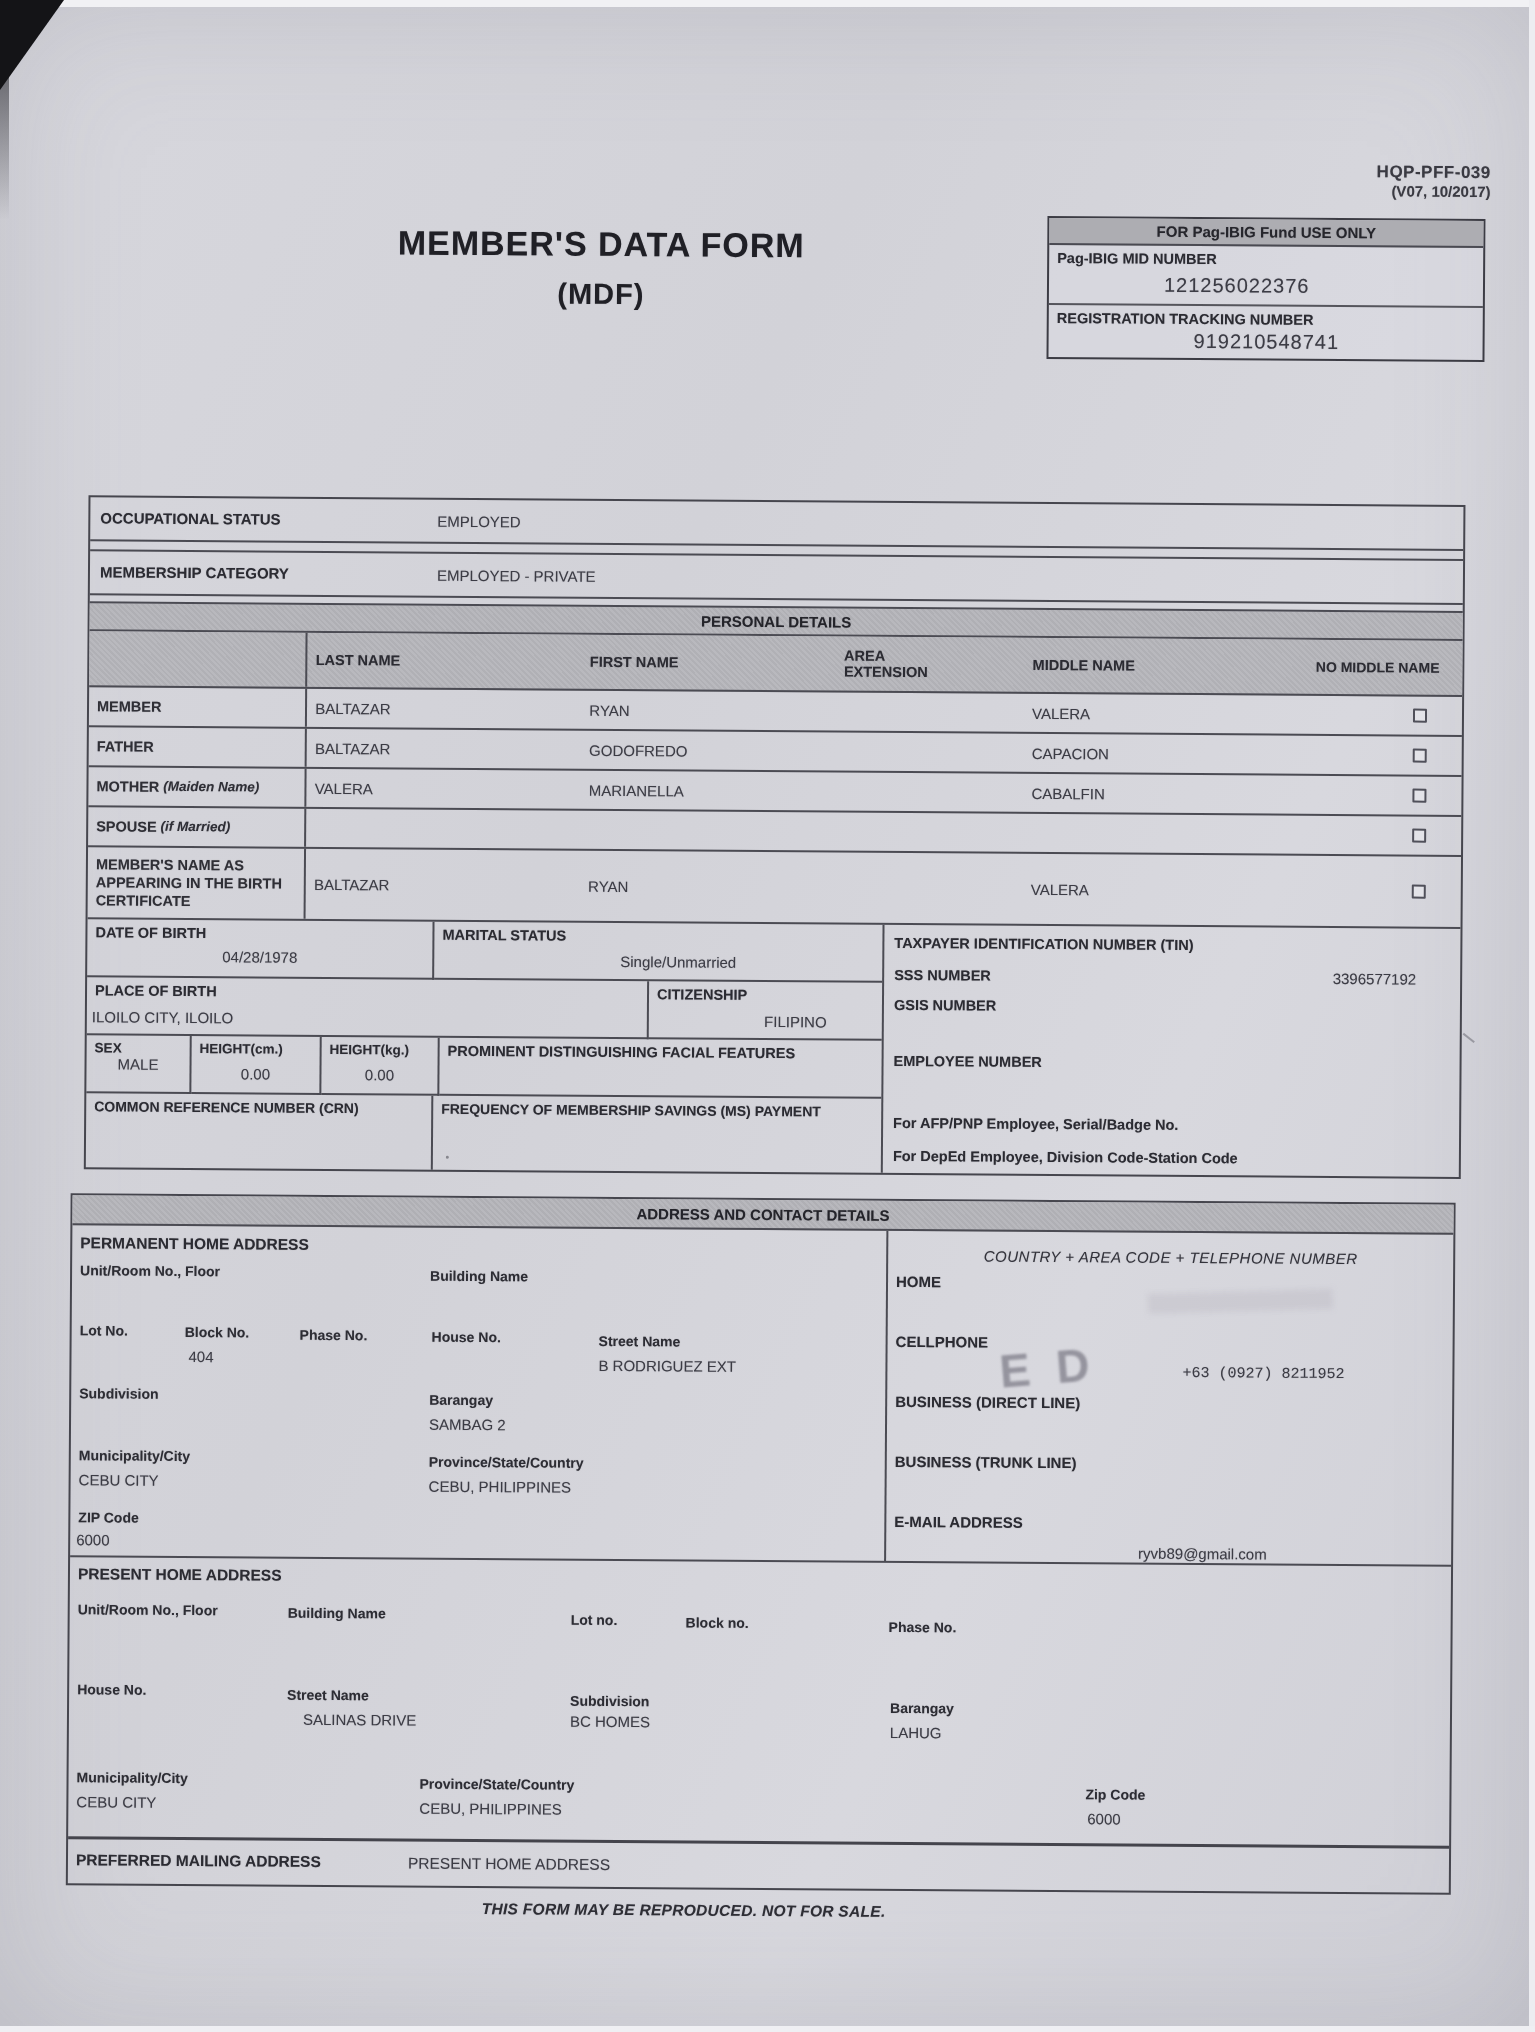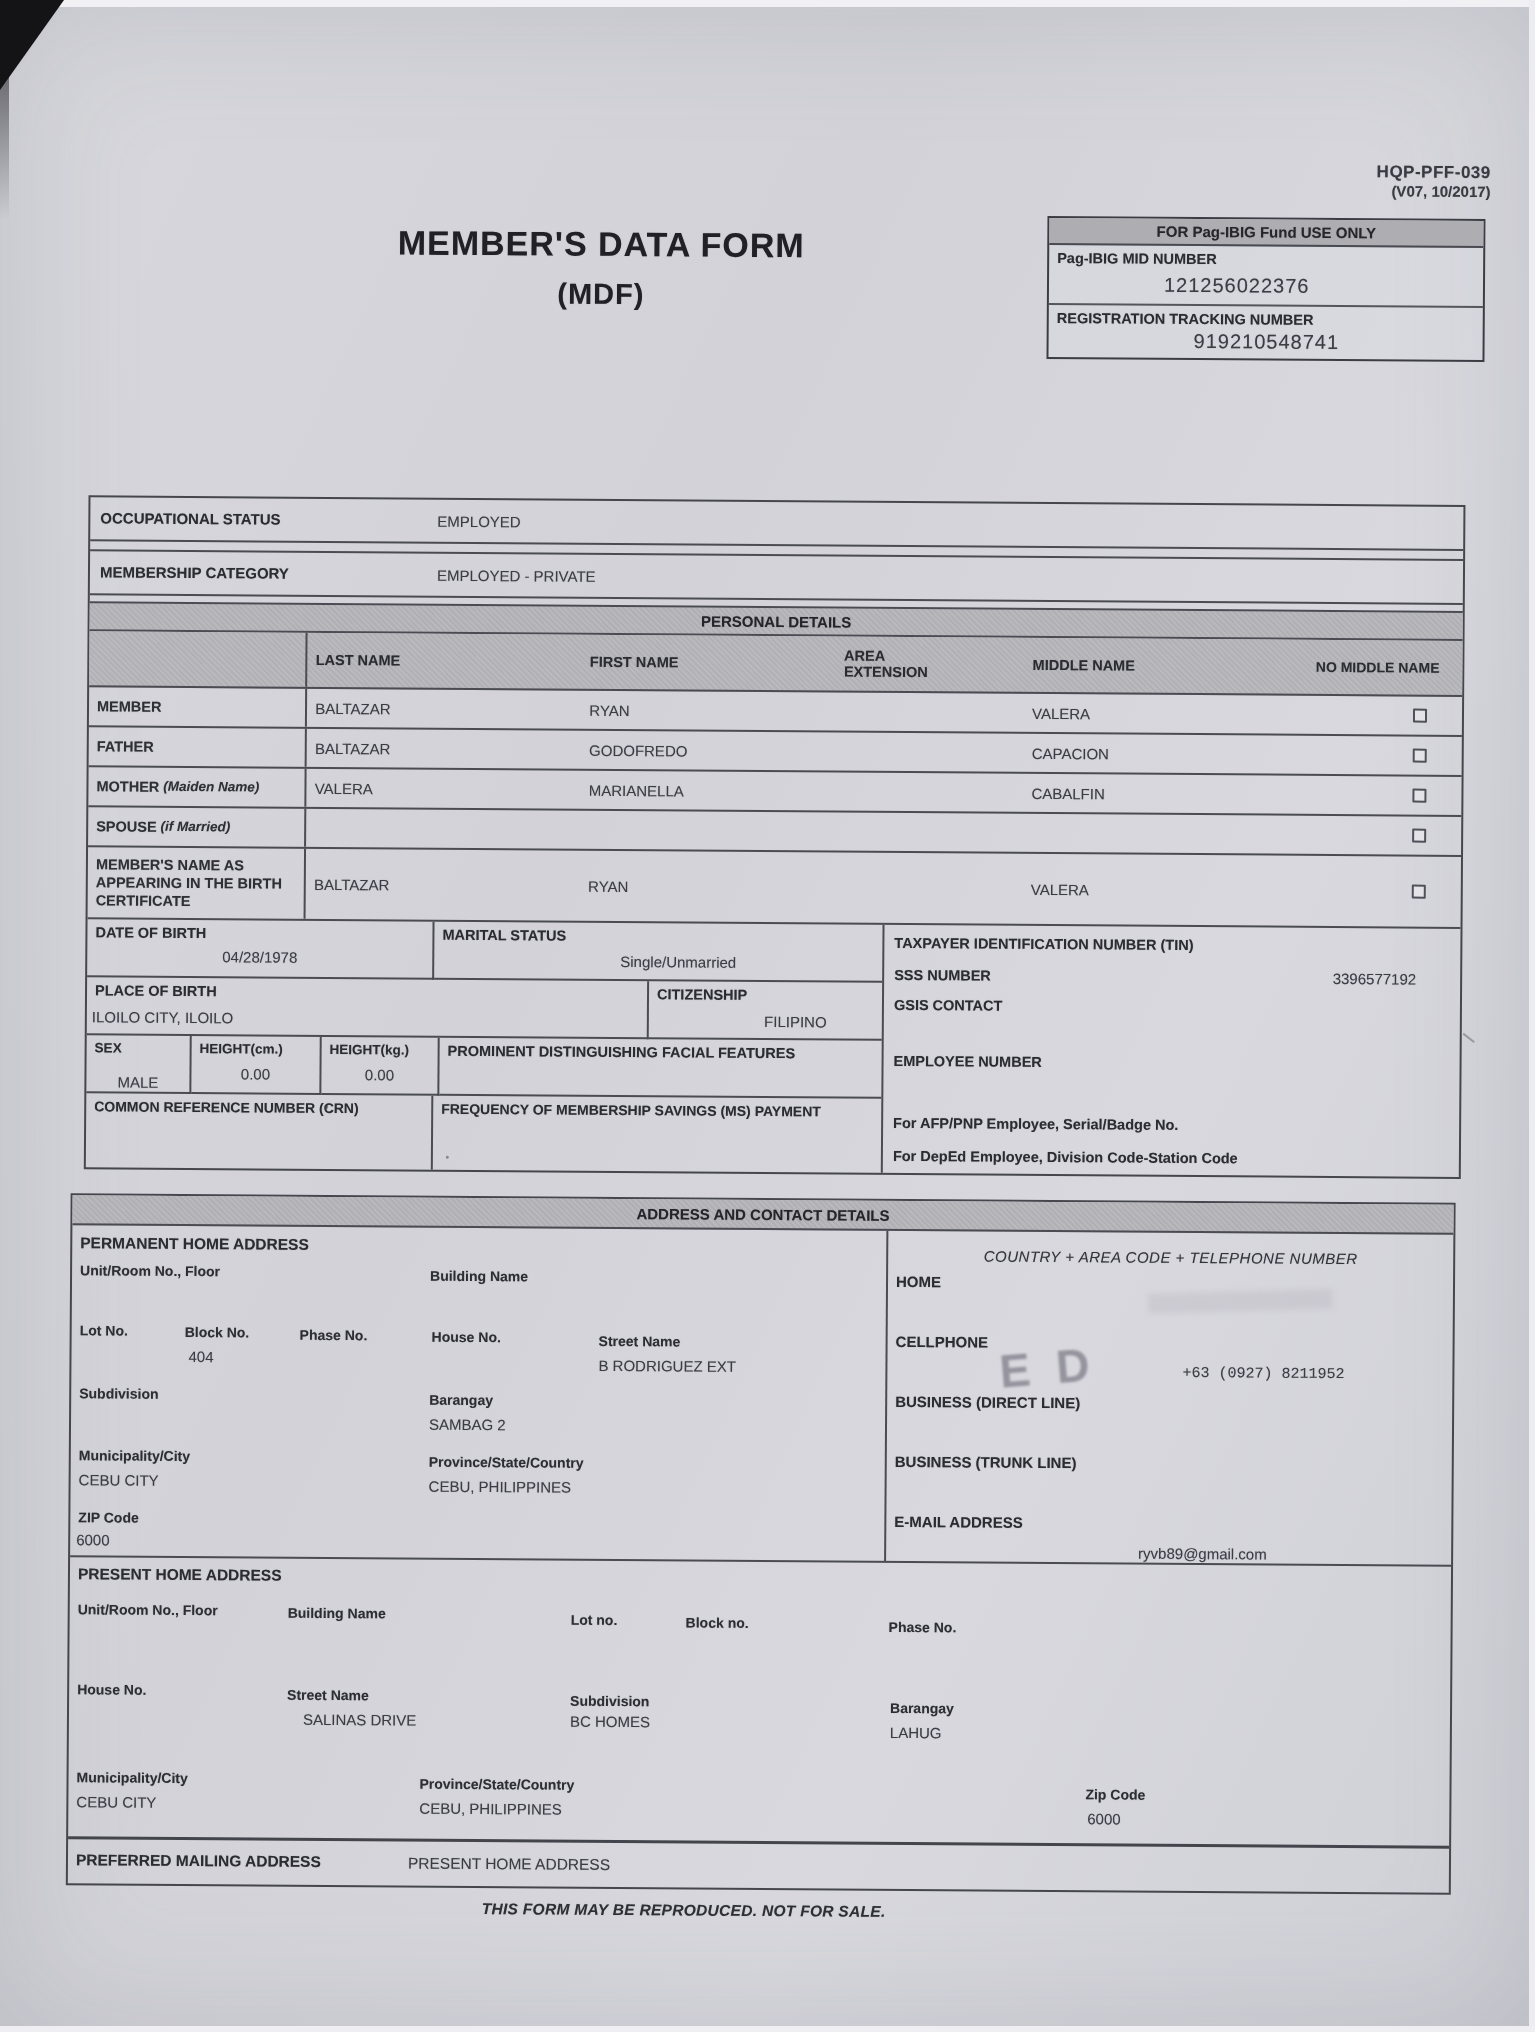--- a/index.html
+++ b/index.html
@@ -238,21 +238,21 @@
         <div class="dcell bR bB" style="left:0; top:58px; width:562px; height:58px;">
           <div class="dl">PLACE OF BIRTH</div>
           <div class="dv" style="margin-top:10px; margin-left:-3px;">ILOILO CITY, ILOILO</div>
         </div>
         <div class="dcell bB" style="left:562px; top:58px; width:233px; height:58px;">
           <div class="dl">CITIZENSHIP</div>
           <div class="dv cent" style="margin-top:10px; padding-left:60px;">FILIPINO</div>
         </div>
         <div class="dcell bR bB" style="left:0; top:116px; width:105px; height:58px;">
           <div class="dl" style="font-size:13.5px;">SEX</div>
-          <div class="dv cent" style="margin-top:18px;">MALE</div>
+          <div class="dv cent" style="margin-top:0;">MALE</div>
         </div>
         <div class="dcell bR bB" style="left:105px; top:116px; width:130px; height:58px;">
           <div class="dl" style="font-size:13.5px;">HEIGHT(cm.)</div>
           <div class="dv cent" style="margin-top:9px;">0.00</div>
         </div>
         <div class="dcell bR bB" style="left:235px; top:116px; width:118px; height:58px;">
           <div class="dl" style="font-size:13.5px;">HEIGHT(kg.)</div>
           <div class="dv cent" style="margin-top:9px;">0.00</div>
         </div>
         <div class="dcell bB" style="left:353px; top:116px; width:442px; height:58px;">
@@ -261,21 +261,21 @@
         <div class="dcell bR" style="left:0; top:174px; width:347px; height:74px;">
           <div class="dl" style="font-size:14px;">COMMON REFERENCE NUMBER (CRN)</div>
         </div>
         <div class="dcell" style="left:347px; top:174px; width:448px; height:74px;">
           <div class="dl" style="font-size:14px;">FREQUENCY OF MEMBERSHIP SAVINGS (MS) PAYMENT</div>
         </div>
         <div class="c-right">
           <div class="rl" style="top:10px;">TAXPAYER IDENTIFICATION NUMBER (TIN)</div>
           <div class="rl" style="top:42px;">SSS NUMBER</div>
           <div class="rv" style="top:42px; right:48px;">3396577192</div>
-          <div class="rl" style="top:72px;">GSIS CONTACT</div>
+          <div class="rl" style="top:72px;">GSIS NUMBER</div>
           <div class="rl" style="top:128px;">EMPLOYEE NUMBER</div>
           <div class="rl" style="top:190px;">For AFP/PNP Employee, Serial/Badge No.</div>
           <div class="rl" style="top:223px;">For DepEd Employee, Division Code-Station Code</div>
         </div>
       </div>
     </div>
 
     <div class="t2">
       <div class="secbar">ADDRESS AND CONTACT DETAILS</div>
 

